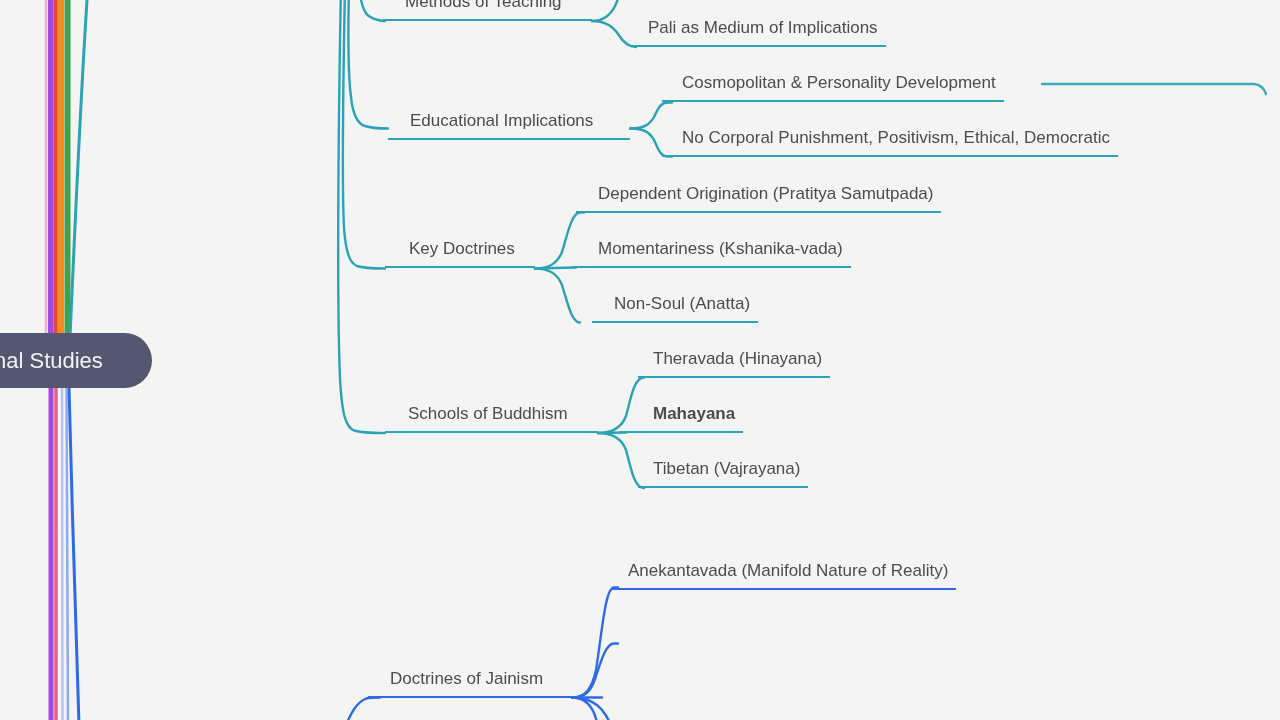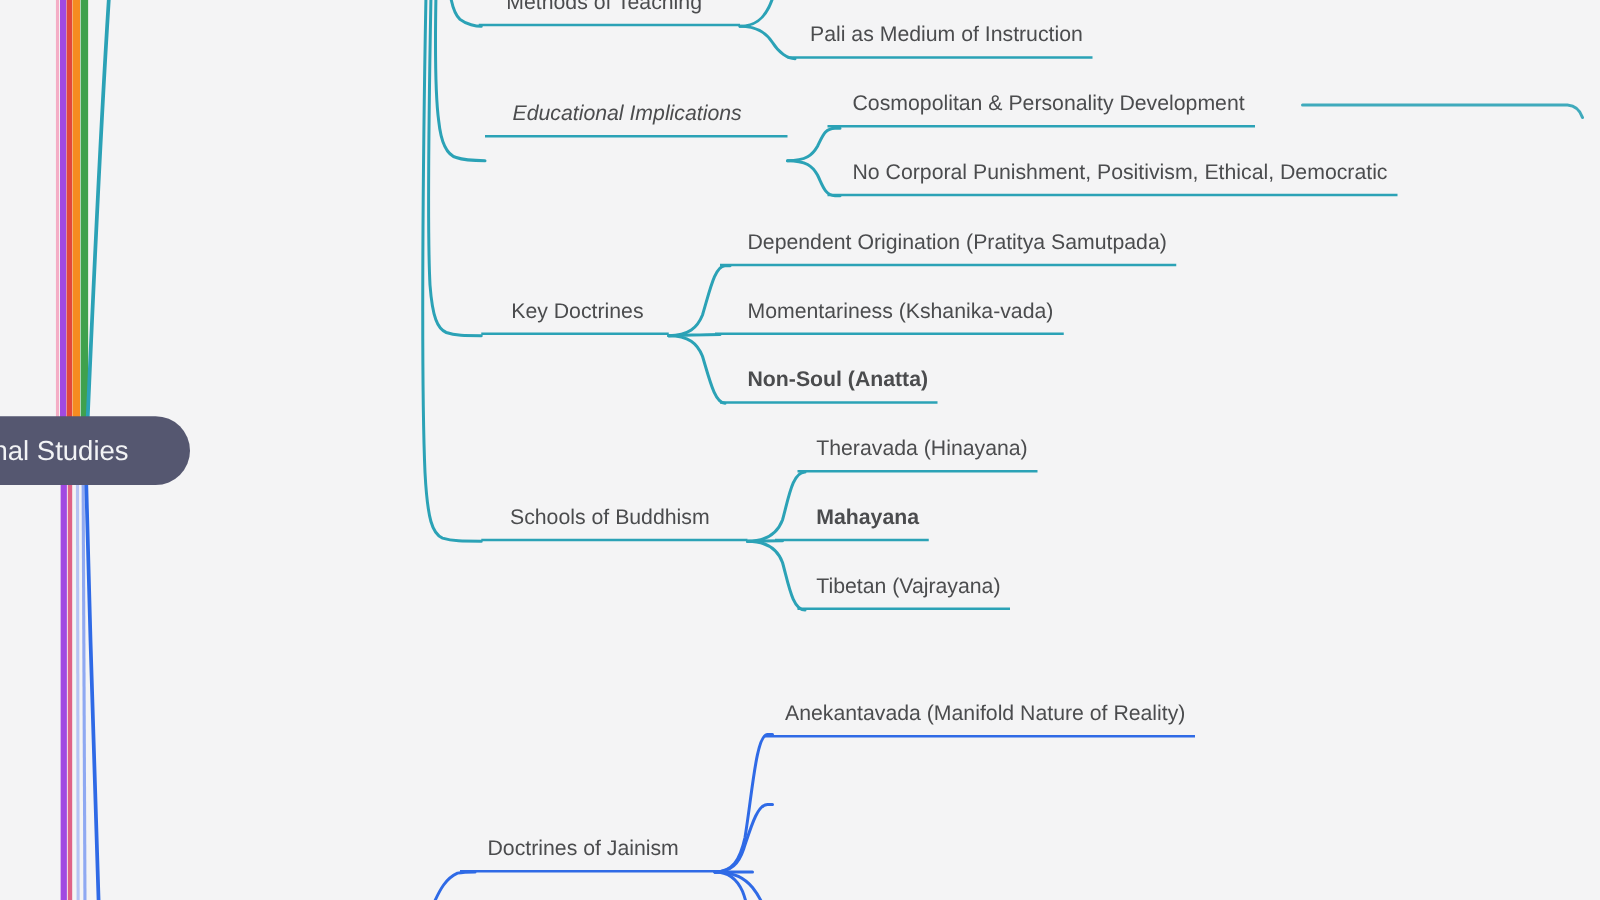--- a/index.html
+++ b/index.html
@@ -81,30 +81,30 @@
       <path d="M572,697.5 C584,697.5 590,704 594,713 C596,718 597,722 598,727"></path>
       <path d="M572,697.5 C588,697.5 596,703 602,710 C606,715 609,720 611,726"></path>
     </g>
   </svg>
 
   <div class="central">
     <span>nal Studies</span>
   </div>
 
   <div class="plabel teal" style="left:383px;top:-8px;width:209px;padding-left:22px;">Methods of Teaching</div>
-  <div class="label teal" style="left:630px;top:18px;padding-left:18px;padding-right:8px;">Pali as Medium of Instruction</div>
+  <div class="label teal" style="left:630px;top:18px;padding-left:18px;padding-right:8px;">Pali as Medium of Implications</div>
 
-  <div class="plabel teal" style="left:388px;top:81px;width:242px;padding-left:22px;font-style:italic;">Educational Implications</div>
+  <div class="plabel teal" style="left:388px;top:111px;width:242px;padding-left:22px;">Educational Implications</div>
   <div class="label teal" style="left:662px;top:128px;padding-left:20px;padding-right:8px;">No Corporal Punishment, Positivism, Ethical, Democratic</div>
   <div class="label teal" style="left:662px;top:73px;padding-left:20px;padding-right:8px;">Cosmopolitan &amp; Personality Development</div>
 
   <div class="plabel teal" style="left:385px;top:239px;width:150px;padding-left:24px;">Key Doctrines</div>
   <div class="label teal" style="left:576px;top:183.5px;padding-left:22px;padding-right:8px;">Dependent Origination (Pratitya Samutpada)</div>
   <div class="label teal" style="left:572px;top:238.5px;padding-left:26px;padding-right:8px;">Momentariness (Kshanika-vada)</div>
-  <div class="label teal" style="left:576px;top:293.5px;padding-left:22px;padding-right:8px;font-weight:bold;">Non-Soul (Anatta)</div>
+  <div class="label teal" style="left:592px;top:293.5px;padding-left:22px;padding-right:8px;">Non-Soul (Anatta)</div>
 
   <div class="plabel teal" style="left:385px;top:404px;width:213px;padding-left:23px;">Schools of Buddhism</div>
   <div class="label teal" style="left:638px;top:348.5px;padding-left:15px;padding-right:8px;text-align:right;">Theravada (Hinayana)</div>
   <div class="label teal" style="left:620px;top:403.5px;padding-left:33px;padding-right:8px;font-weight:bold;">Mahayana</div>
   <div class="label teal" style="left:638px;top:459px;padding-left:15px;padding-right:8px;">Tibetan (Vajrayana)</div>
 
   <div class="plabel blue" style="left:368px;top:668.5px;width:204px;padding-left:22px;">Doctrines of Jainism</div>
   <div class="label blue" style="left:612px;top:561px;padding-left:16px;padding-right:8px;">Anekantavada (Manifold Nature of Reality)</div>
 
 </div>

